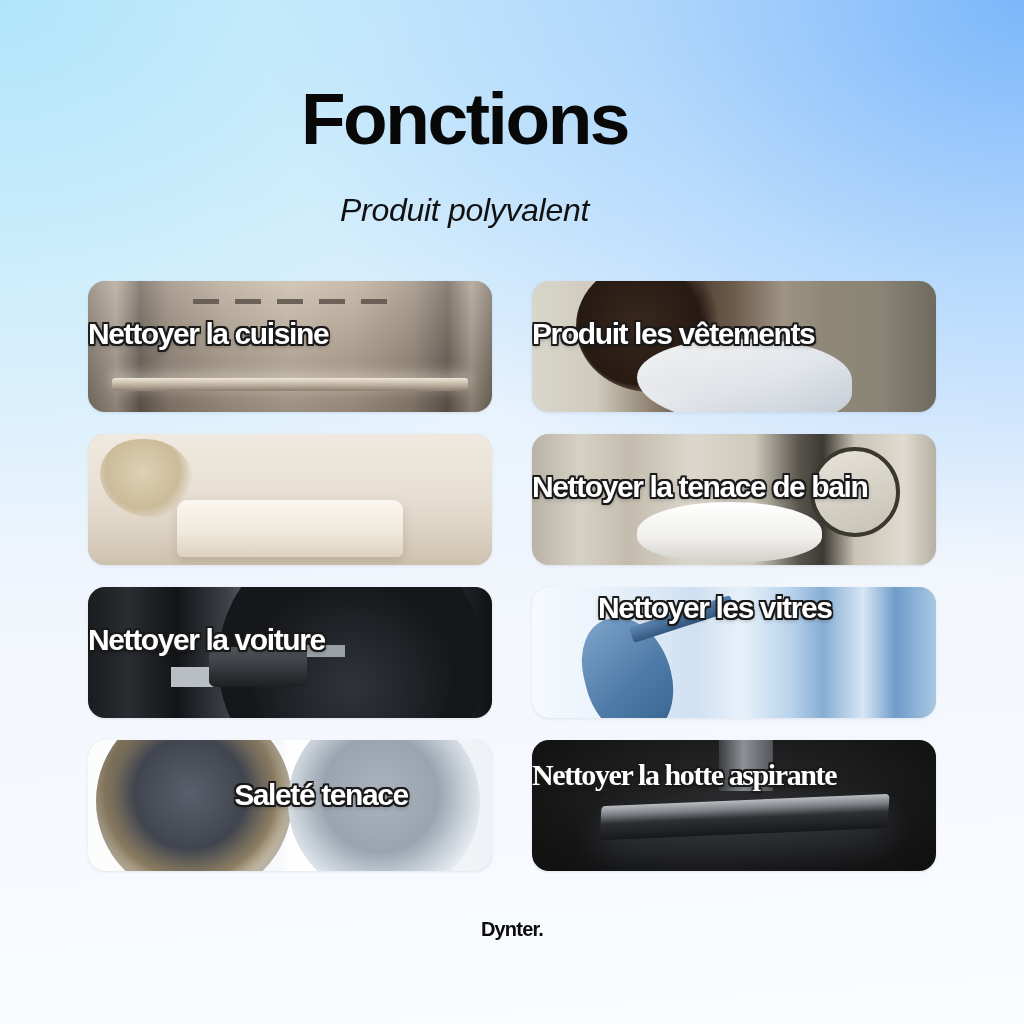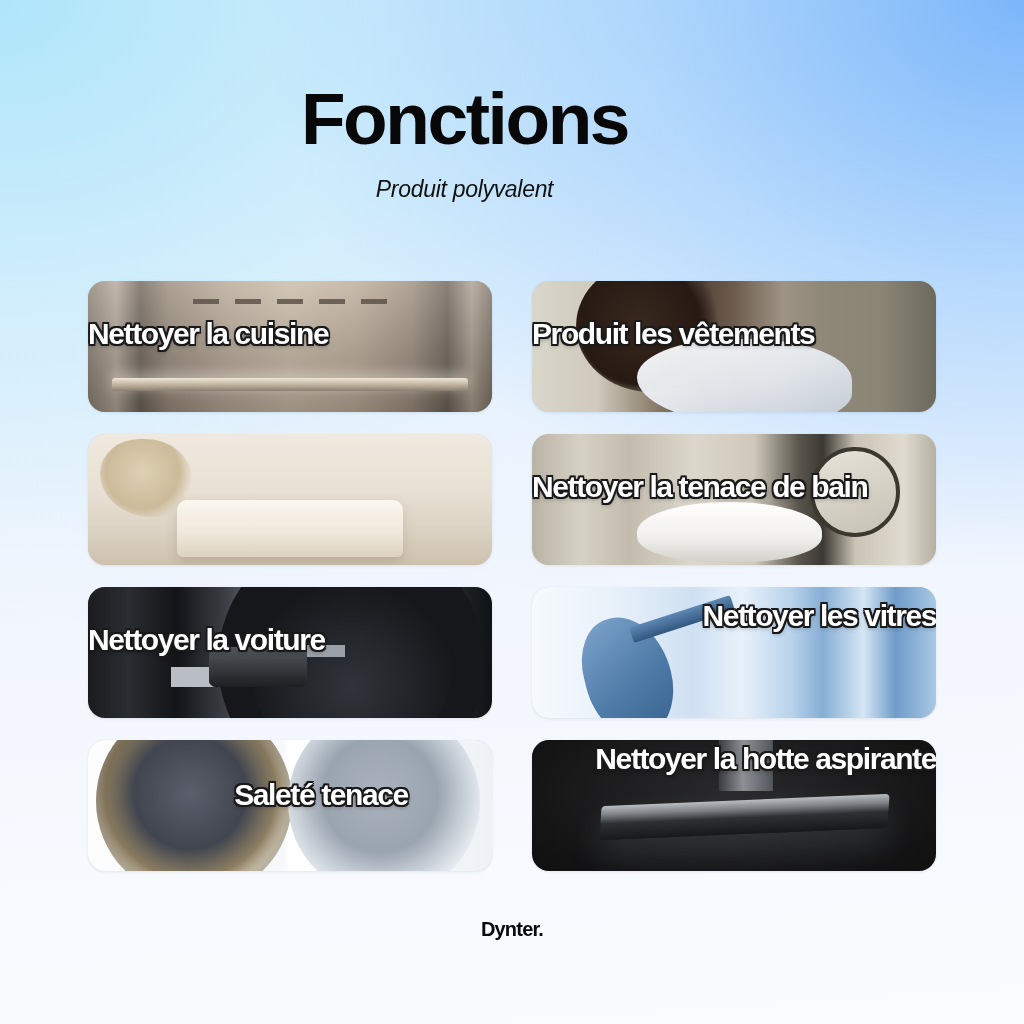--- a/index.html
+++ b/index.html
@@ -36,23 +36,23 @@
     margin: 0;
     padding-top: 82px;
     font-size: 73px;
     line-height: 1.02;
     font-weight: 700;
     letter-spacing: -2.4px;
     color: #080808;
     font-family: "Liberation Sans", sans-serif;
   }
   .subtitle {
-    margin: 0;
+    margin: 16px;
     padding-top: 20px;
-    font-size: 23px;
+    font-size: 32px;
     font-style: italic;
     font-weight: 400;
     letter-spacing: -0.3px;
     color: #111111;
     font-family: "Liberation Sans", sans-serif;
   }
 
   
   .grid {
     position: absolute;
@@ -89,22 +89,22 @@
     white-space: nowrap;
     text-shadow:
       -1.6px -1.6px 0 #1a1a1a,  1.6px -1.6px 0 #1a1a1a,
       -1.6px  1.6px 0 #1a1a1a,  1.6px  1.6px 0 #1a1a1a,
       -1.6px 0 0 #1a1a1a, 1.6px 0 0 #1a1a1a,
        0 -1.6px 0 #1a1a1a, 0 1.6px 0 #1a1a1a,
        0 2px 5px rgba(0,0,0,0.45);
   }
   
   .lbl-c { text-align: left; top: 36px; }
-  .lbl-top { text-align: right; top: 2px; }
-  .lbl-top-right { text-align: right; top: 12px; padding-left: 66px; }
+  .lbl-top { text-align: left; top: 18px; font-family: Liberation Serif, serif; }
+  .lbl-top-right { text-align: left; top: 4px; padding-left: 66px; }
   .lbl-row4a { text-align: center; top: 38px; padding-left: 62px; }
 
   
 
   
   .ph-oven {
     background:
       linear-gradient(180deg, rgba(255,255,255,0.20) 0%, rgba(0,0,0,0.22) 100%),
       linear-gradient(90deg,#8a7f72 0%,#b3a597 7%,#6e6459 13%,#9a8b7b 20%,
         #b6a795 34%,#c8b9a6 50%,#bcab98 66%,#9d8e7d 80%,#6d6257 89%,#ab9d8d 95%,#7d7265 100%);

